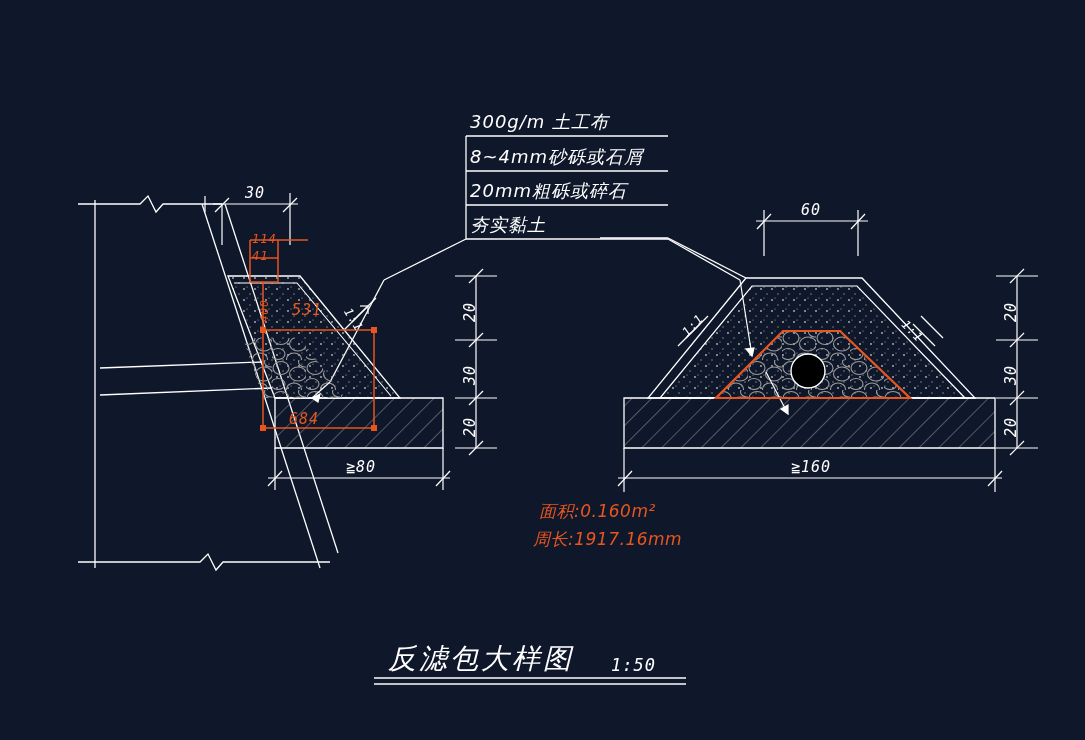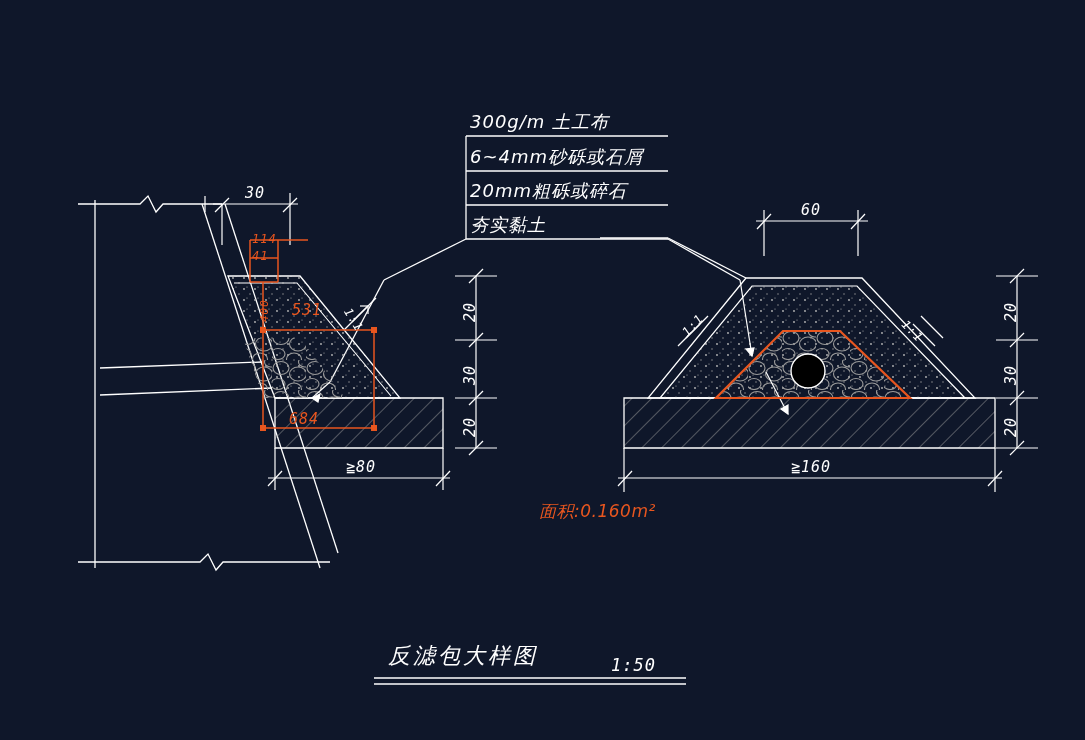--- a/index.html
+++ b/index.html
@@ -54,21 +54,21 @@
     font-size: 12px;
   }
   .slope-text {
     font-size: 12px;
   }
   .area-text {
     font-size: 17px;
     letter-spacing: 0.5px;
   }
   .title-text {
-    font-size: 22px;
+    font-size: 28px;
     letter-spacing: 3px;
   }
   .scale-text {
     font-size: 17px;
     letter-spacing: 1px;
   }
 </style>
 </head>
 <body>
 
@@ -266,21 +266,21 @@
       <rect x="260" y="425" width="6" height="6" fill="#e8561f" stroke="none"></rect>
       <rect x="371" y="425" width="6" height="6" fill="#e8561f" stroke="none"></rect>
     </g>
 
     <g stroke="#e8561f" stroke-width="2.2" fill="none">
       <polygon points="783,331 840,331 910,398 716,398"></polygon>
     </g>
   </svg>
 
   <div class="lbl lbl-cn legend-text" style="left:470px; top:113px;">300g/m 土工布</div>
-  <div class="lbl lbl-cn legend-text" style="left:470px; top:148px;">6~4mm砂砾或石屑</div>
+  <div class="lbl lbl-cn legend-text" style="left:470px; top:148px;">8~4mm砂砾或石屑</div>
   <div class="lbl lbl-cn legend-text" style="left:470px; top:182px;">20mm粗砾或碎石</div>
   <div class="lbl lbl-cn legend-text" style="left:470px; top:216px;">夯实黏土</div>
 
   <div class="lbl dim-text" style="left:245px; top:186px;">30</div>
   <div class="lbl dim-text" style="left:346px; top:460px;">≧80</div>
   <div class="lbl dim-text rot90" style="left:463px; top:322px;">20</div>
   <div class="lbl dim-text rot90" style="left:463px; top:385px;">30</div>
   <div class="lbl dim-text rot90" style="left:463px; top:437px;">20</div>
   <div class="lbl slope-text" style="left:352px; top:306px; transform:rotate(58deg); transform-origin:left top;">1:1</div>
 
@@ -292,17 +292,18 @@
 
   <div class="lbl dim-text" style="left:801px; top:203px;">60</div>
   <div class="lbl dim-text" style="left:791px; top:460px;">≧160</div>
   <div class="lbl dim-text rot90" style="left:1004px; top:322px;">20</div>
   <div class="lbl dim-text rot90" style="left:1004px; top:385px;">30</div>
   <div class="lbl dim-text rot90" style="left:1004px; top:437px;">20</div>
   <div class="lbl slope-text" style="left:680px; top:330px; transform:rotate(-46deg); transform-origin:left top;">1:1</div>
   <div class="lbl slope-text" style="left:908px; top:318px; transform:rotate(46deg); transform-origin:left top;">1:1</div>
 
   <div class="lbl lbl-cn orange area-text" style="left:539px; top:503px;">面积:0.160m²</div>
+  <div class="lbl lbl-cn orange area-text" style="left:533px; top:531px;">周长:1917.16mm</div>
 
   <div class="lbl lbl-cn title-text" style="left:388px; top:645px;">反滤包大样图</div>
   <div class="lbl scale-text" style="left:611px; top:650px;margin-top:7px;">1:50</div>
 
 </div>
 
 </body></html>

